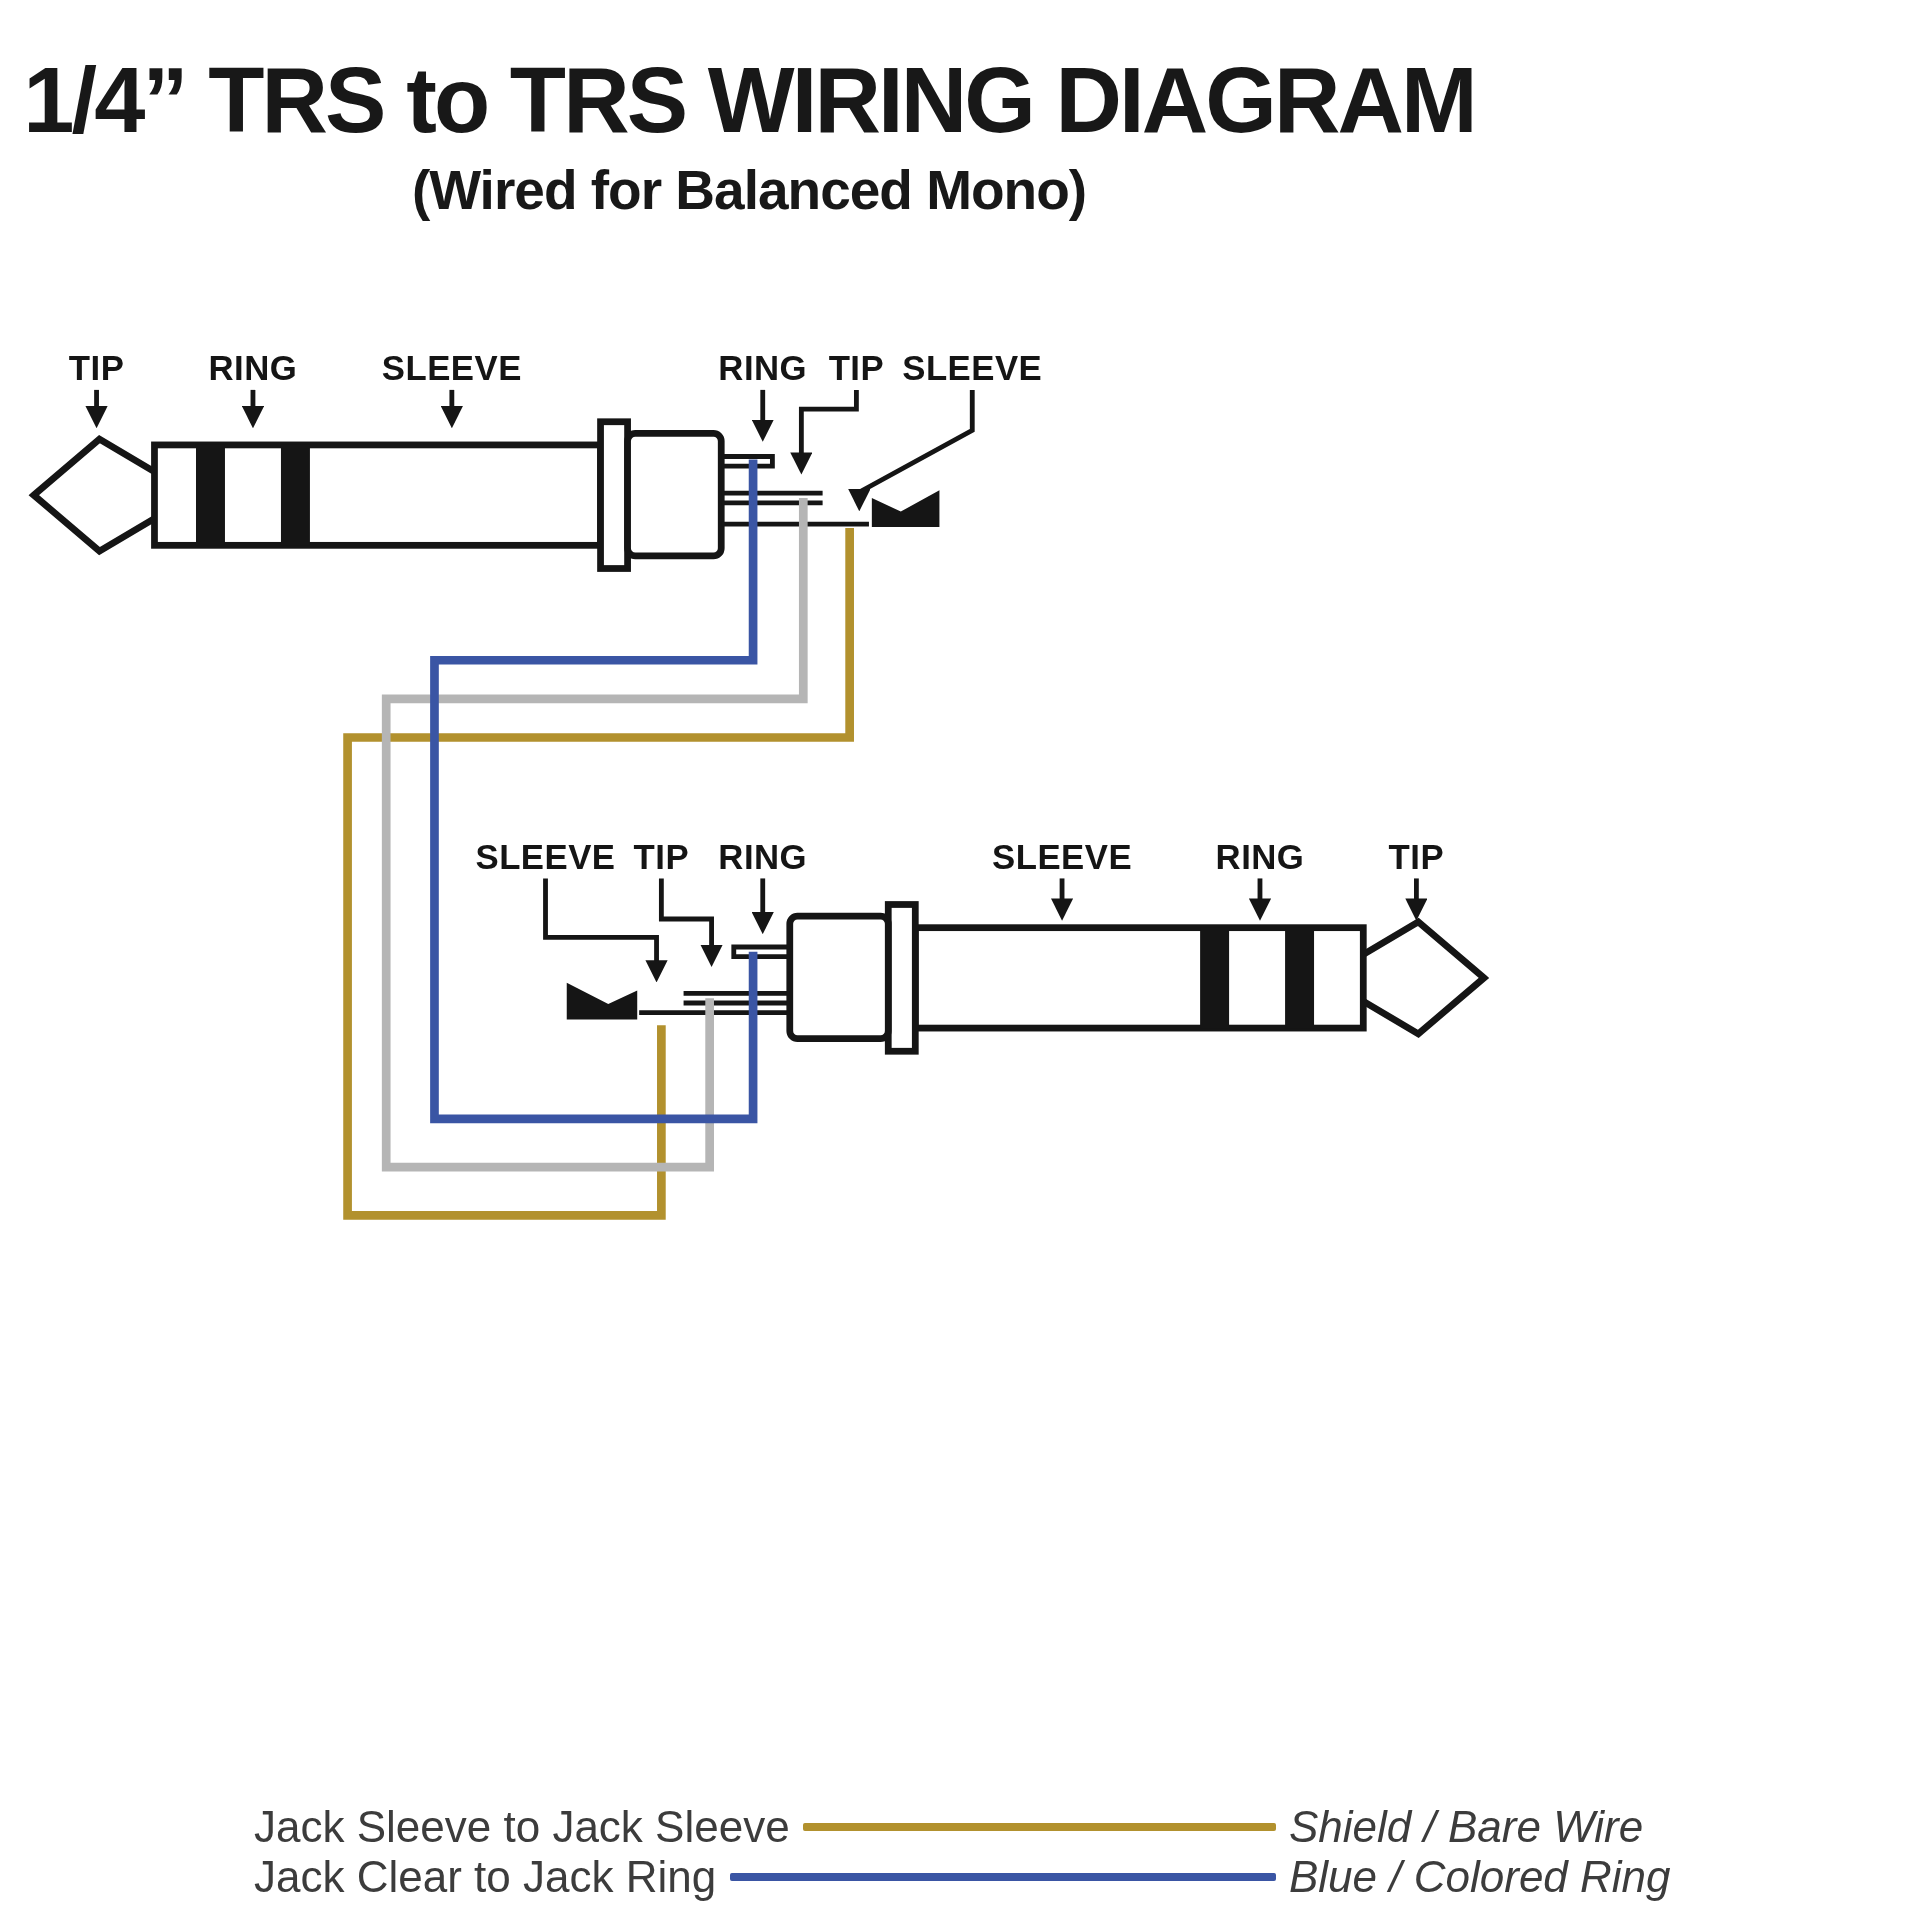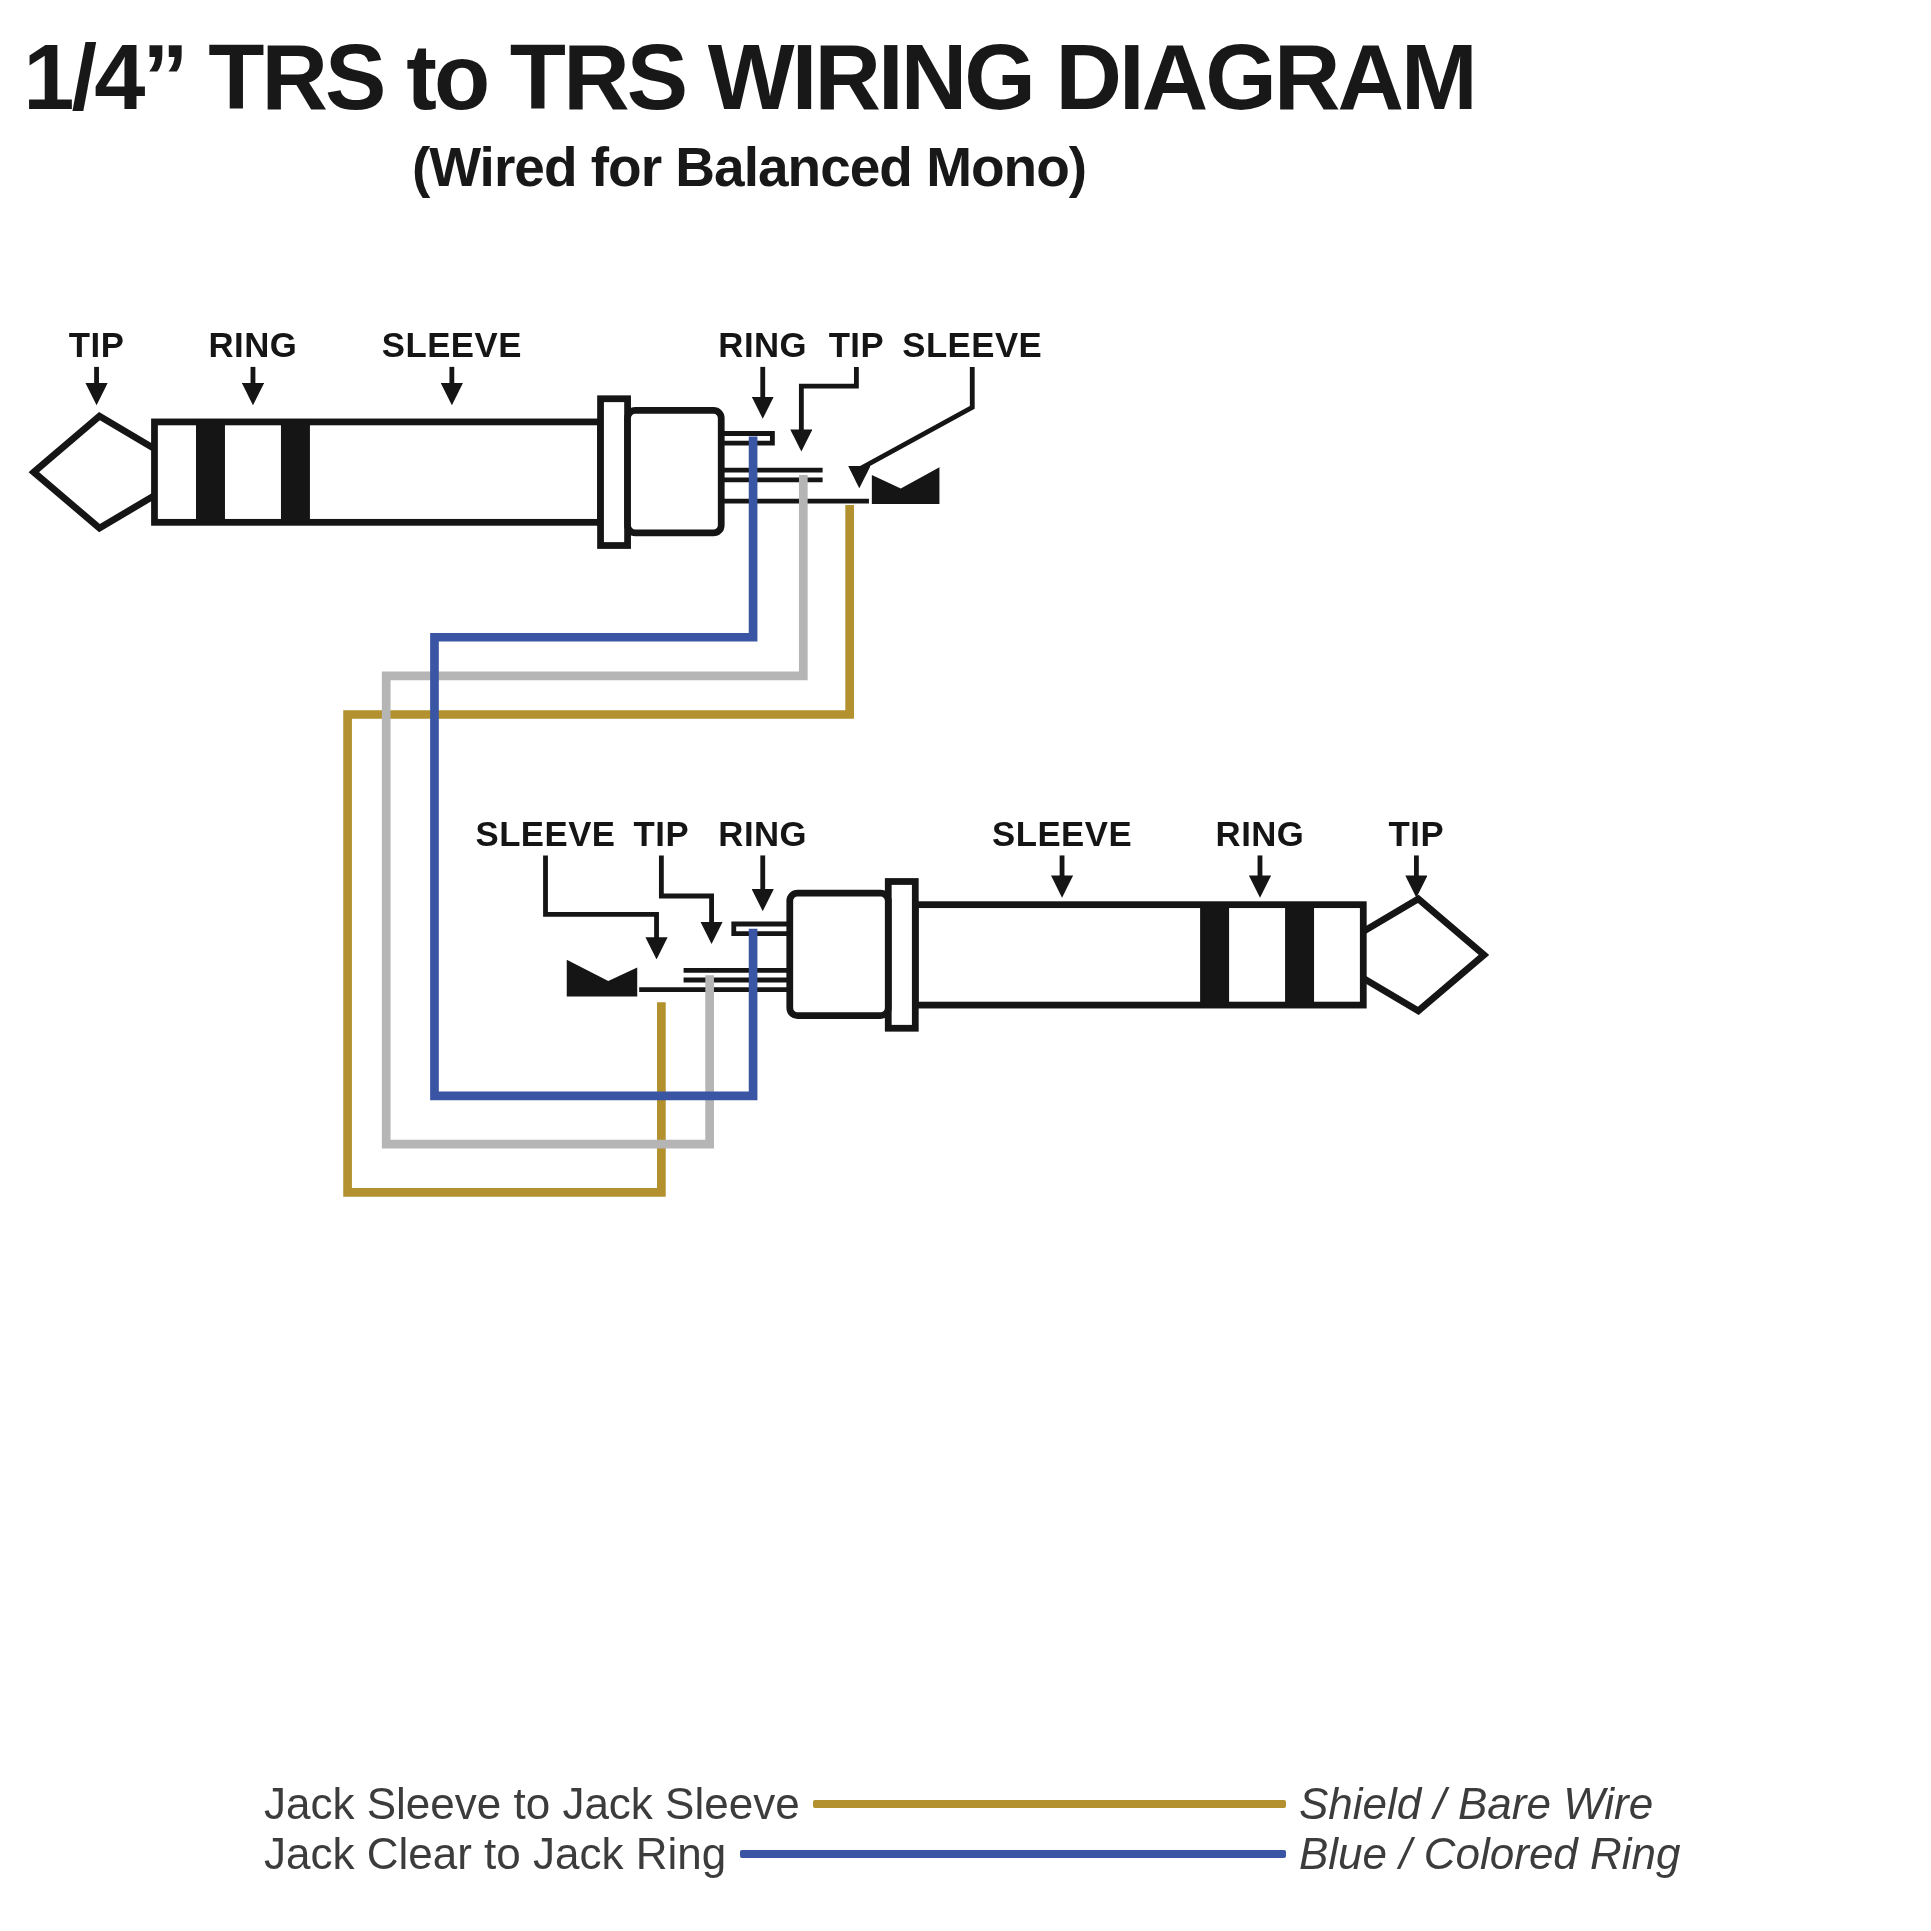--- a/index.html
+++ b/index.html
@@ -1,26 +1,26 @@
 <!DOCTYPE html>
 <html><head>
 <meta charset="utf-8">
 <style>
   html,body { margin:0; padding:0; }
   body {
     width:1931px; height:1931px; background:#ffffff; position:relative; overflow:hidden;
     font-family:"Liberation Sans","DejaVu Sans",sans-serif; color:#181818;
   }
-  .page { position:absolute; inset:0; }
+  .page { position:absolute; inset:0;margin-top:23px; }
   header { position:absolute; top:29px; left:0; width:1498px; text-align:center; }
   h1 { margin:0; font-size:92px; font-weight:900; letter-spacing:-2.9px; line-height:1.05; }
   h2 { margin:9.7px 0 0 0; font-size:55px; font-weight:800; letter-spacing:-1px; }
   svg.diagram { position:absolute; left:0; top:0; width:1931px; height:1931px; }
   .svg-label { font-family:"Liberation Sans","DejaVu Sans",sans-serif; font-size:36px; font-weight:bold; fill:#151515; letter-spacing:0.5px; }
-  .legend { position:absolute; left:264px; top:1779px; width:1518px; }
+  .legend { position:absolute; left:254px; top:1779px; width:1518px; }
   .legend-row { display:flex; align-items:center; height:50px; font-size:44px; font-weight:500; color:#3c3c3c; white-space:nowrap; }
   .lg-line { flex:1 1 auto; height:7.7px; margin:0 13.5px; border-radius:1.9px; }
   .lg-right { flex:0 0 483px;font-style:italic; }
 </style>
 </head>
 <body>
 
 <div class="page">
 
   <header>

